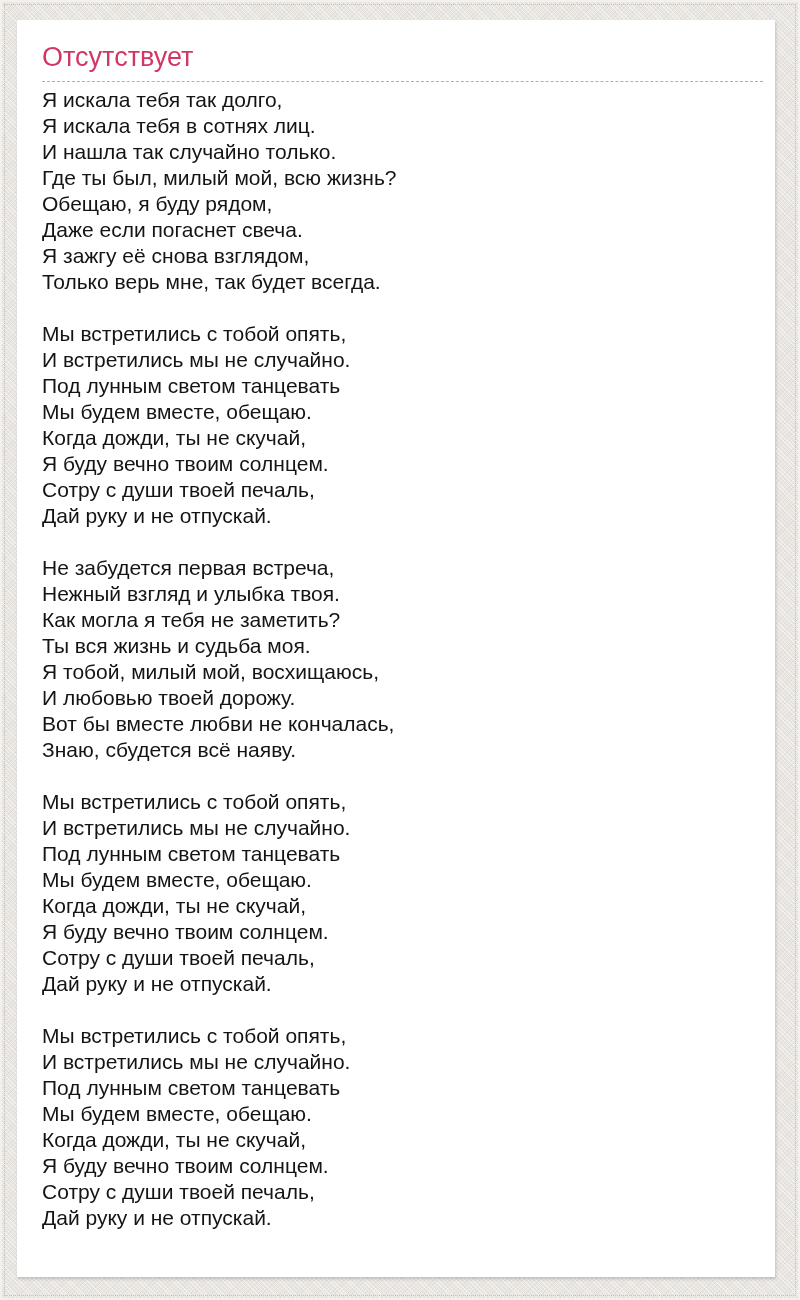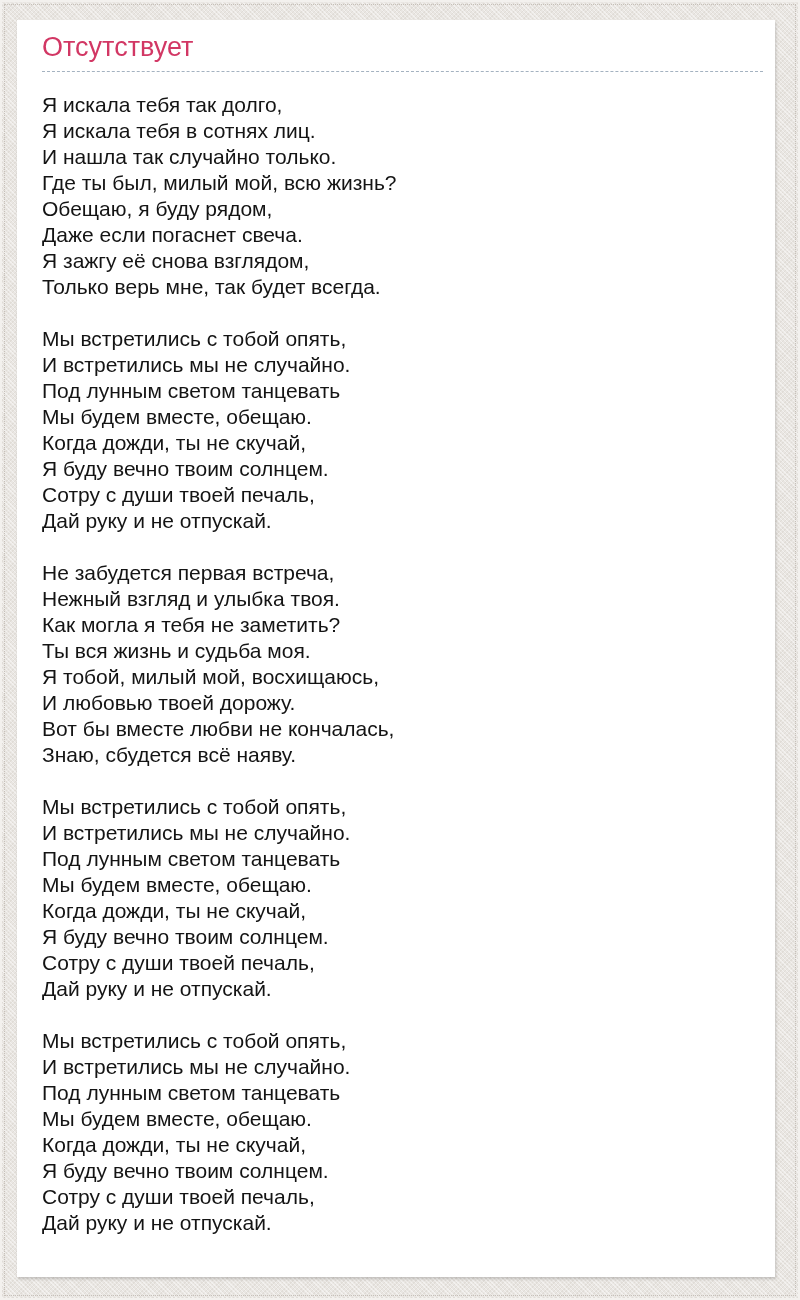--- a/index.html
+++ b/index.html
@@ -32,21 +32,21 @@
   }
 
   .card {
     position: absolute;
     left: 17px;
     top: 20px;
     width: 758px;
     height: 1257px;
     background: #ffffff;
     box-shadow: 1px 2px 3px rgba(0,0,0,0.18);
-    padding: 12px 25px 24px 25px;
+    padding: 22px 25px 24px 25px;
     overflow: hidden;
   }
 
   .song-header {
     margin-right: -13px;
     border-bottom: 1px dashed #a4b2c0;
     padding-bottom: 9px;
   }
 
   .song-title {
@@ -64,21 +64,21 @@
   }
 
   .artist-link {
     color: #50a3b2;
     text-decoration: none;
     margin-left: 5px;
     cursor: pointer;
   }
 
   .lyrics {
-    margin-top: 20px;
+    margin-top: 5px;
     font-size: 21px;
     line-height: 26px;
     color: #141414;
   }
 
   .stanza {
     white-space: pre-line;
     margin-bottom: 26px;
   }
 

